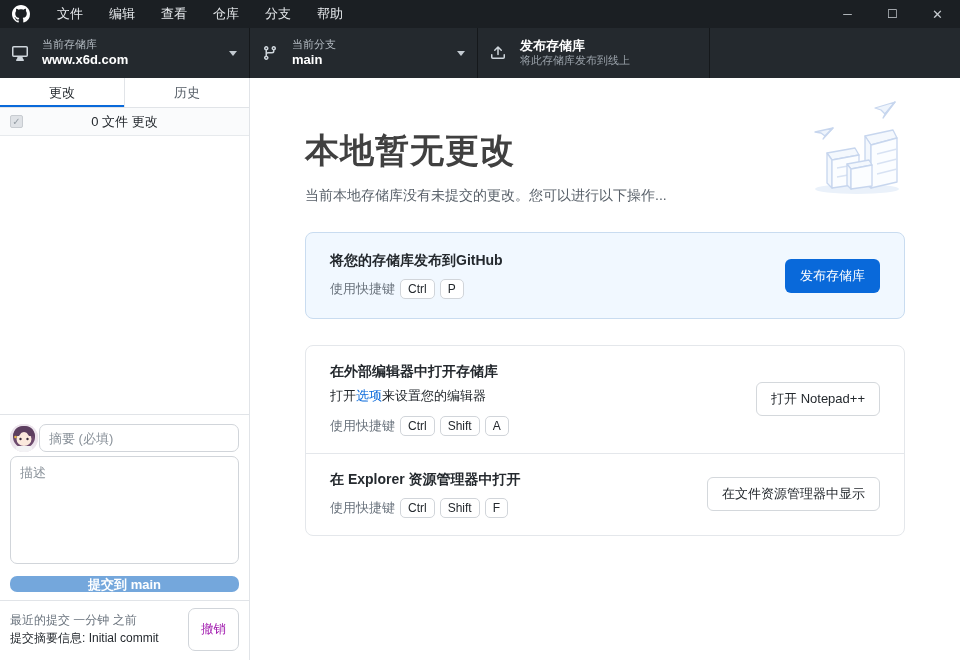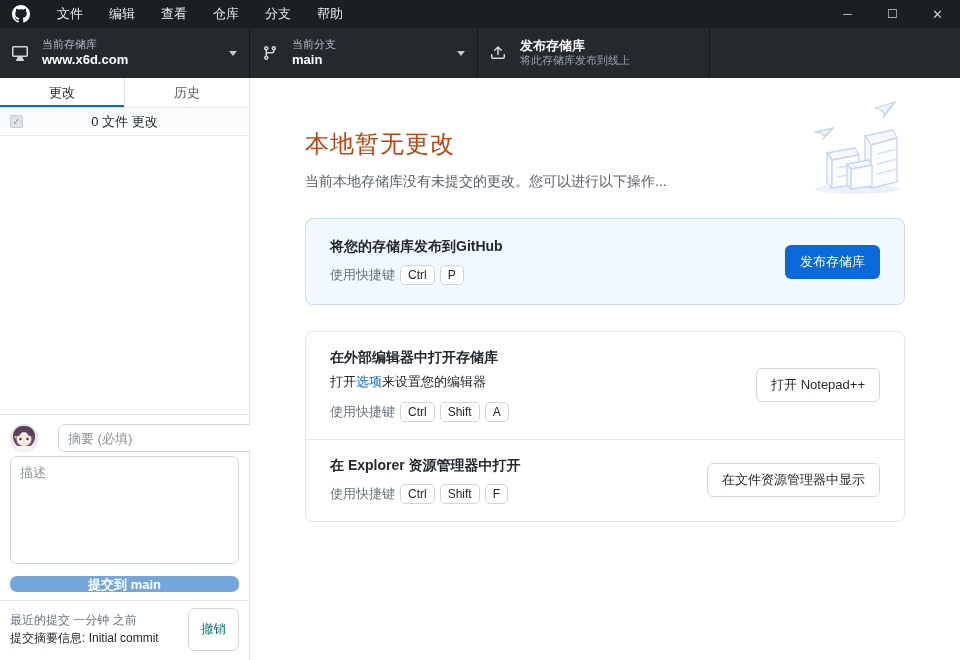--- a/index.html
+++ b/index.html
@@ -39,37 +39,37 @@
   .tab { flex:1; display:flex; align-items:center; justify-content:center; font-size:13px; color:#586069; border-right:1px solid #e1e4e8; position:relative; cursor:default; }
   .tab:last-child { border-right:none; }
   .tab.active { color:#24292e; }
   .tab.active::after { content:""; position:absolute; left:0; right:0; bottom:0; height:2px; background:#0969da; }
   .changes-header { height:28px; display:flex; align-items:center; font-size:13px; color:#24292e; border-bottom:1px solid #e7eaed; background:#fafbfc; position:relative; }
   .checkbox { width:13px; height:13px; margin-left:10px; background:#dfe2e6; border:1px solid #c8ccd1; border-radius:2px; display:flex; align-items:center; justify-content:center; font-size:10px; color:#959da5; }
   .changes-count { position:absolute; left:0; right:0; text-align:center; }
   .filelist { flex:1; background:#fff; }
 
   .commit-form { border-top:1px solid #e1e4e8; padding:9px 10px 10px 10px; }
-  .summary-row { display:flex; align-items:center; gap:20px; }
+  .summary-row { display:flex; align-items:center; gap:1px; }
   .avatar { width:28px; height:28px; border-radius:50%; overflow:hidden; flex:none; background:#e8dfe8; }
   .summary-input { flex:1; height:28px; border:1px solid #d1d5da; border-radius:7px; padding:0 9px; font-size:13px; font-family:inherit; color:#24292e; outline:none; }
   .summary-input::placeholder, .desc-input::placeholder { color:#8a929a; }
   .desc-input { width:100%; height:108px; margin-top:4px; border:1px solid #d1d5da; border-radius:7px; padding:7px 9px; font-size:13px; font-family:inherit; resize:none; outline:none; color:#24292e; }
   .commit-btn { width:100%; height:16px; margin-top:8px; background:#74a7dc; border:none; border-radius:7px; color:#fff; font-size:13px; font-family:inherit; font-weight:bold; }
   .commit-btn b { font-weight:bold; }
 
   .recent { border-top:1px solid #e1e4e8; margin-top:7px; margin-left:-10px; margin-right:-10px; margin-bottom:-10px; padding:7px 10px 9px 10px; display:flex; align-items:center; justify-content:space-between; }
   .recent-lines { font-size:12px; line-height:1.45; }
   .recent-line1 { color:#6a737d; }
   .recent-line2 { color:#24292e; }
-  .undo-btn { background:#fff; border:1px solid #d1d5da; border-radius:7px; padding:12px 12px; font-size:12.5px; font-family:inherit; color:#0f766e; }
+  .undo-btn { background:#fff; border:1px solid #d1d5da; border-radius:7px; padding:12px 12px; font-size:12.5px; font-family:inherit; color:#a21caf; }
 
   
   .hero { padding:50px 55px 0 55px; }
-  .hero h1 { font-size:24px; font-weight:400; color:#c2410c; letter-spacing:1px; }
+  .hero h1 { font-size:34px; font-weight:700; color:#404040; letter-spacing:1px; }
   .hero .subtitle { margin-top:13px; font-size:14px; color:#586069; }
   .illustration { position:absolute; top:20px; right:48px; width:115px; height:100px; }
 
   .cards { margin:27px 55px 0 55px; width:600px; }
   .card-blue { background:#f1f8ff; border:1px solid #c9dcf0; border-radius:8px; padding:19px 24px; display:flex; align-items:center; }
   .card-white { margin-top:26px; background:#fff; border:1px solid #e4e7eb; border-radius:8px; }
   .card-row { display:flex; align-items:center; padding:17px 24px; }
   .card-row + .card-row { border-top:1px solid #e4e7eb; }
   .card-left { flex:1; min-width:0; margin-right:18px; }
   .card-title { font-size:14px; font-weight:bold; color:#24292e; }

